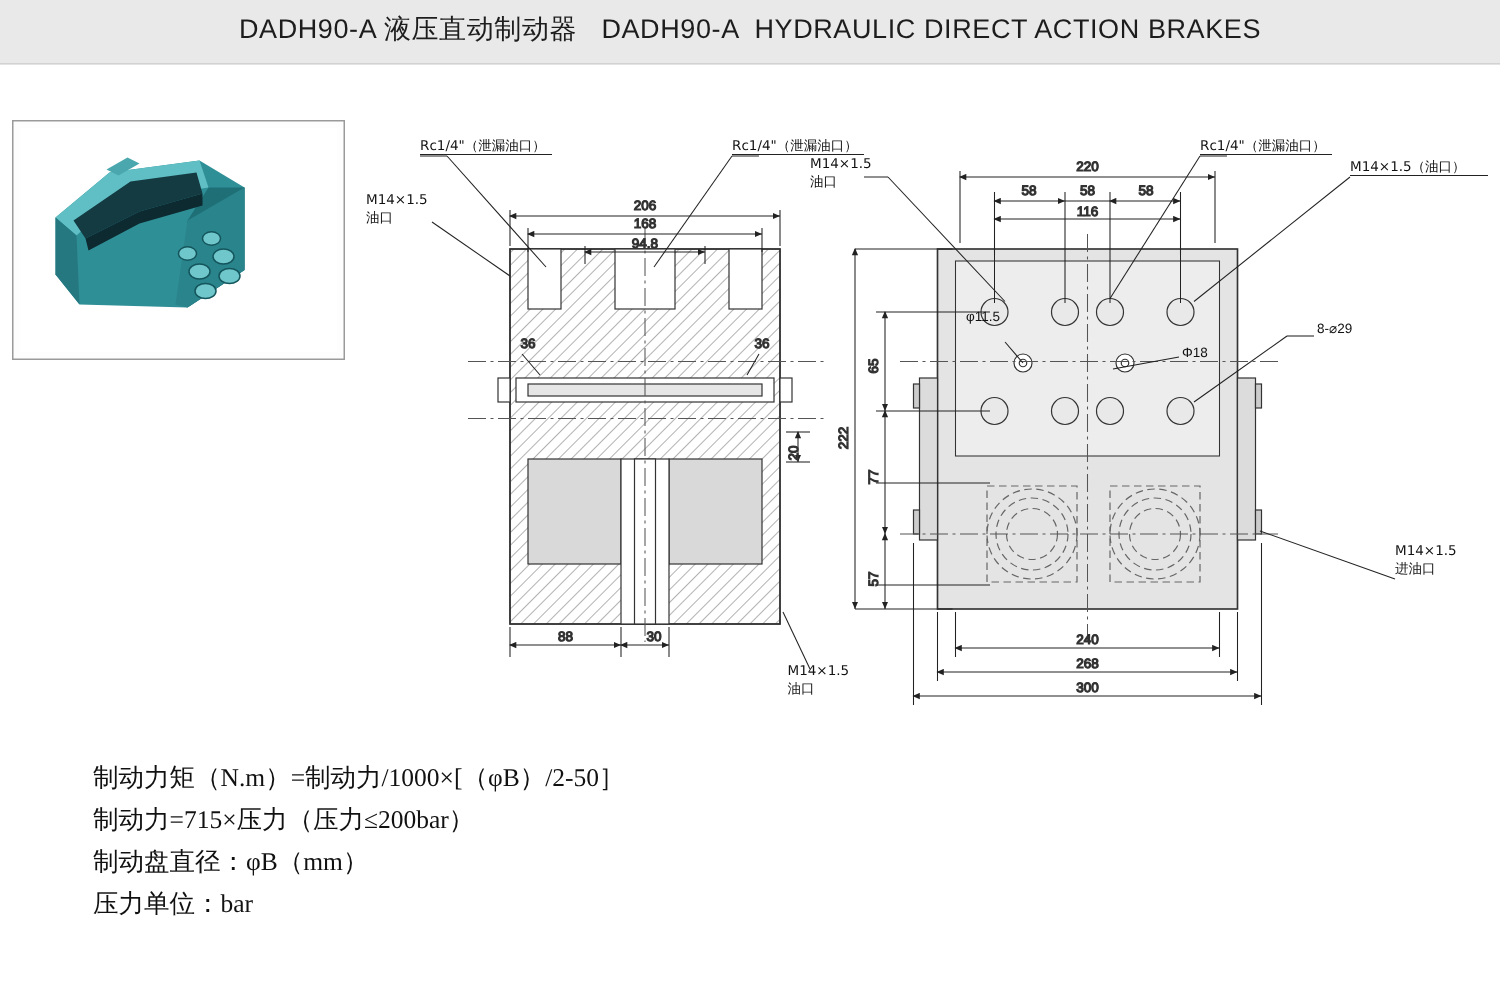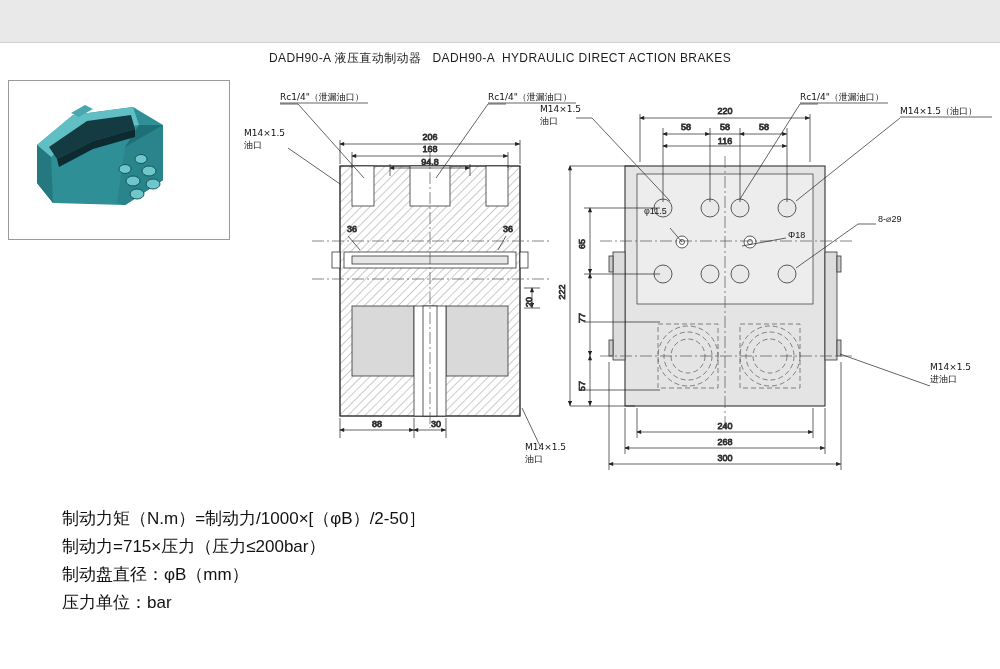--- a/index.html
+++ b/index.html
@@ -13,38 +13,38 @@
   }
   
   .header{
     position:absolute;left:0;top:0;width:1000px;height:42px;
     background:#e9e9e9;
     border-bottom:1px solid #d2d2d2;
   }
   .header-title{
     position:absolute;left:0;top:0;width:1000px;height:37px;
     display:flex;align-items:center;justify-content:center;
-    font-size:12px;letter-spacing:.4px;color:#1d1d1d;white-space:pre;margin-top:40px;
+    font-size:18px;letter-spacing:.4px;color:#1d1d1d;white-space:pre;
   }
   
   .photo-frame{
     position:absolute;left:8px;top:80px;width:222px;height:160px;
     border:1px solid #9a9a9a;background:#fdfdfd;
     box-sizing:border-box;
   }
   .photo-inner{position:absolute;left:4px;top:4px;width:212px;height:150px;overflow:hidden;}
   
   .drawing{position:absolute;left:240px;top:56px;width:760px;height:445px;}
   .drawing svg{display:block;}
   
   .notes{
     position:absolute;left:62px;top:505px;width:700px;
     font-size:17px;line-height:1.65;color:#111;
   }
-  .notes div{white-space:pre;}
+  .notes div{white-space:pre;font-family:Liberation Serif, serif;}
   .lbl{font-size:9px;fill:#111;font-family:"Liberation Sans","DejaVu Sans",sans-serif;}
   .lbl-cn{font-size:9px;fill:#111;font-family:"DejaVu Sans",sans-serif;}
 </style>
 </head>
 <body>
 
 <div class="header">
   <div class="header-title">DADH90-A 液压直动制动器   DADH90-A  HYDRAULIC DIRECT ACTION BRAKES</div>
 </div>
 

